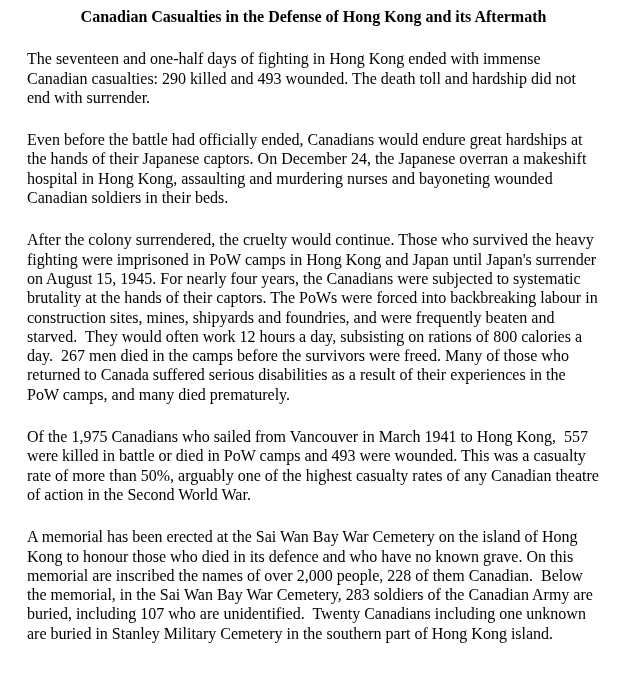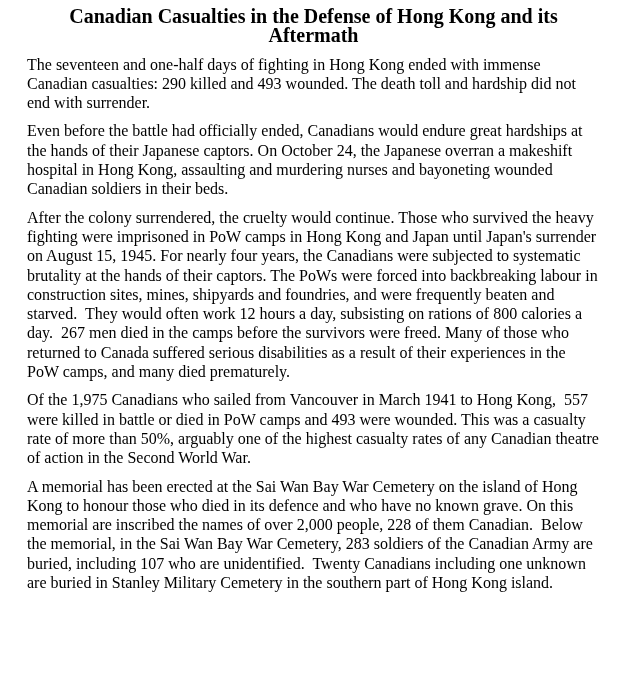--- a/index.html
+++ b/index.html
@@ -12,41 +12,41 @@
     height: 676px;
     overflow: hidden;
     box-sizing: border-box;
     padding: 7px 21px 0 27px;
     font-family: "Liberation Serif", "DejaVu Serif", serif;
     font-size: 16px;
     line-height: 19.3px;
     color: #000000;
   }
   .doc-title {
-    font-size: 20px;
+    font-size: 16px;
     line-height: 19.3px;
     font-weight: bold;
     text-align: center;
     margin: 0 0 6px 0;
   }
   .doc-paragraph {
-    margin: 9px 0 0 0;
+    margin: 23px 0 0 0;
     white-space: pre-wrap;
     text-align: left;
   }
 </style>
 </head>
 <body>
 
 <div>
   <div class="doc-title">Canadian Casualties in the Defense of Hong Kong and its Aftermath</div>
 
   <p class="doc-paragraph">The seventeen and one-half days of fighting in Hong Kong ended with immense Canadian casualties: 290 killed and 493 wounded. The death toll and hardship did not end with surrender.</p>
 
-  <p class="doc-paragraph">Even before the battle had officially ended, Canadians would endure great hardships at the hands of their Japanese captors. On October 24, the Japanese overran a makeshift hospital in Hong Kong, assaulting and murdering nurses and bayoneting wounded Canadian soldiers in their beds.</p>
+  <p class="doc-paragraph">Even before the battle had officially ended, Canadians would endure great hardships at the hands of their Japanese captors. On December 24, the Japanese overran a makeshift hospital in Hong Kong, assaulting and murdering nurses and bayoneting wounded Canadian soldiers in their beds.</p>
 
   <p class="doc-paragraph">After the colony surrendered, the cruelty would continue. Those who survived the heavy fighting were imprisoned in PoW camps in Hong Kong and Japan until Japan's surrender on August 15, 1945. For nearly four years, the Canadians were subjected to systematic brutality at the hands of their captors. The PoWs were forced into backbreaking labour in construction sites, mines, shipyards and foundries, and were frequently beaten and starved.  They would often work 12 hours a day, subsisting on rations of 800 calories a day.  267 men died in the camps before the survivors were freed. Many of those who returned to Canada suffered serious disabilities as a result of their experiences in the PoW camps, and many died prematurely.</p>
 
   <p class="doc-paragraph">Of the 1,975 Canadians who sailed from Vancouver in March 1941 to Hong Kong,  557 were killed in battle or died in PoW camps and 493 were wounded. This was a casualty rate of more than 50%, arguably one of the highest casualty rates of any Canadian theatre of action in the Second World War.</p>
 
   <p class="doc-paragraph">A memorial has been erected at the Sai Wan Bay War Cemetery on the island of Hong Kong to honour those who died in its defence and who have no known grave. On this memorial are inscribed the names of over 2,000 people, 228 of them Canadian.  Below the memorial, in the Sai Wan Bay War Cemetery, 283 soldiers of the Canadian Army are buried, including 107 who are unidentified.  Twenty Canadians including one unknown are buried in Stanley Military Cemetery in the southern part of Hong Kong island.</p>
 
 </div>
 
 </body></html>

